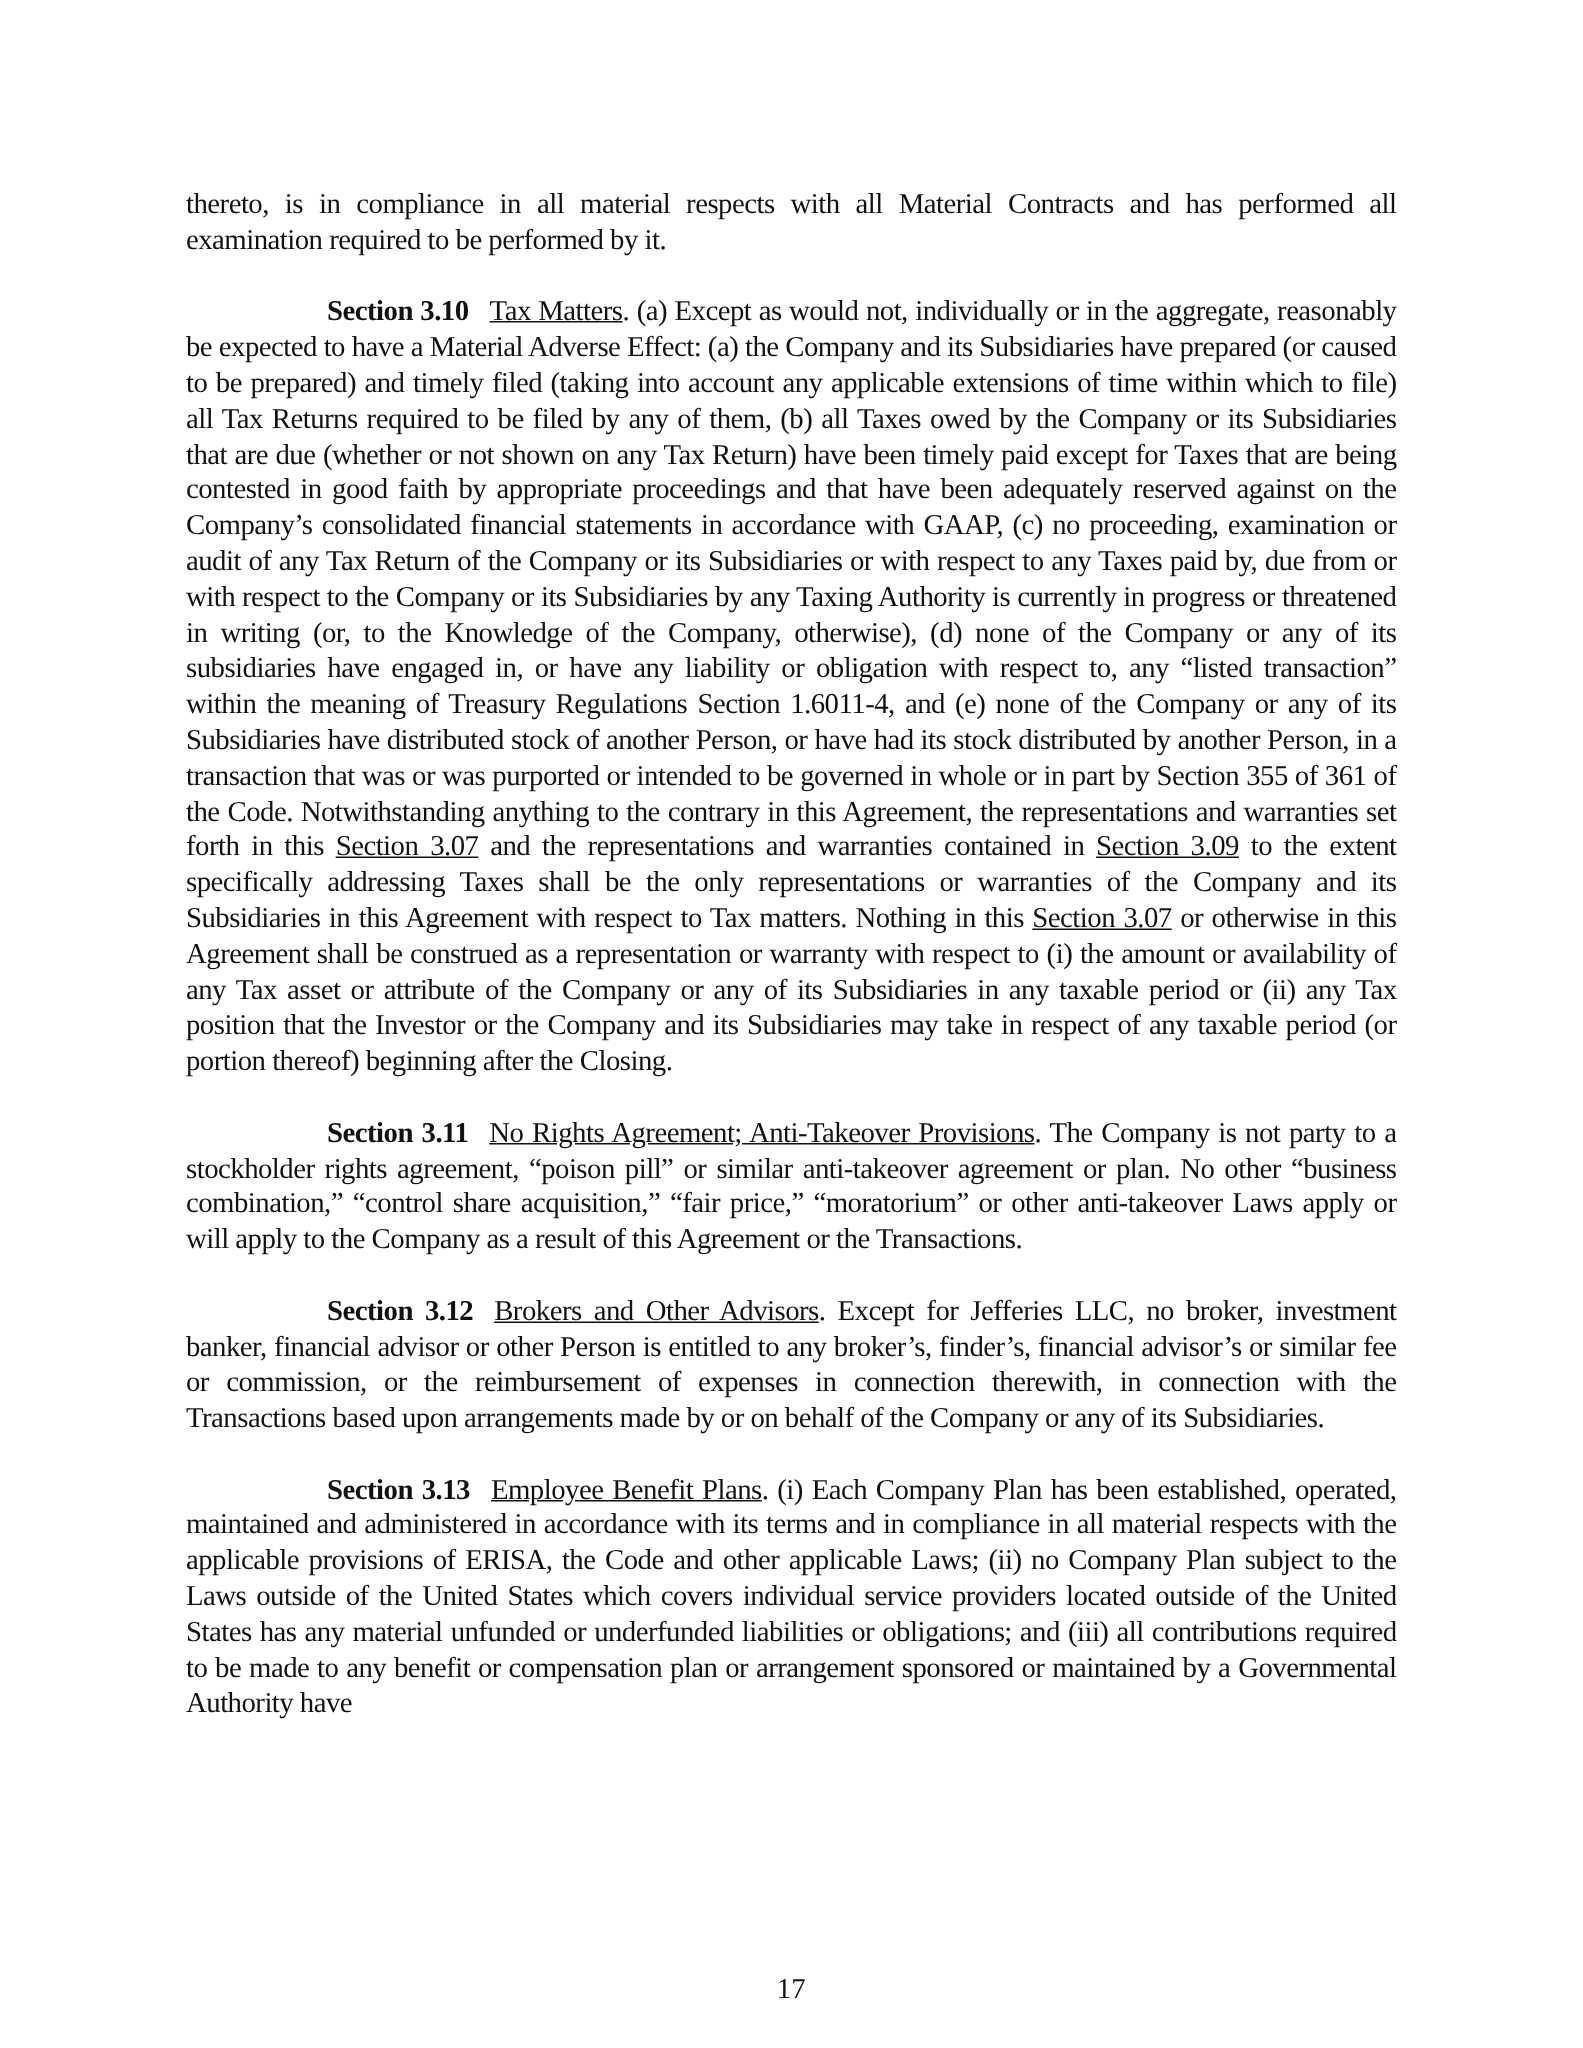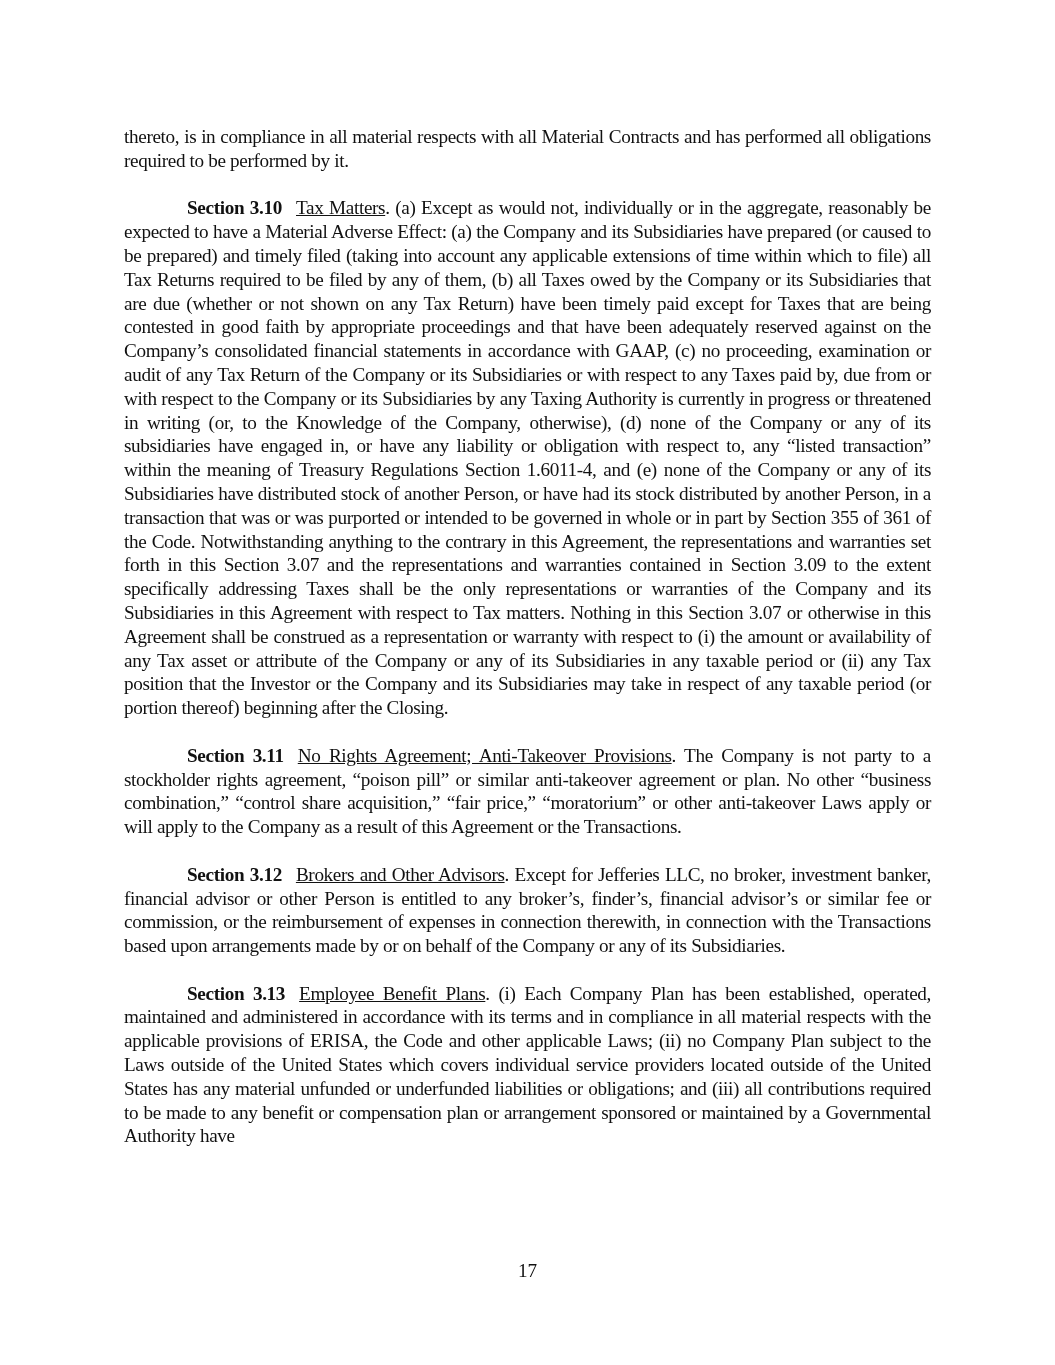--- a/index.html
+++ b/index.html
@@ -27,44 +27,46 @@
   .para {
     margin: 0 0 23.8px 0;
     text-align: justify;
   }
   .para.indent {
     text-indent: 63px;
   }
   .sec-num {
     font-weight: bold;
     margin-right: 14px;
+    margin-left: 31px;
   }
   .sec-title {
     font-weight: normal;
     text-decoration: underline;
   }
   .xref {
+    text-decoration: underline;
   }
   .page-number {
     position: absolute;
     left: 0;
     width: 1055px;
-    top: 1260px;
+    top: 1316px;
     text-align: center;
     font-family: "Liberation Serif", "DejaVu Serif", serif;
     font-size: 19.2px;
     color: #111111;
   }
 </style>
 </head>
 <body>
 
 <div class="page">
 
-  <p class="para">thereto, is in compliance in all material respects with all Material Contracts and has performed all obligations required to be performed by it.</p>
+  <p class="para">thereto, is in compliance in all material respects with all Material Contracts and has performed all examination required to be performed by it.</p>
 
   <p class="para indent"><span class="sec-num">Section 3.10</span><span class="sec-title">Tax Matters</span><span>.  (a) Except as would not, individually or in the aggregate, reasonably be expected to have a Material Adverse Effect: (a) the Company and its Subsidiaries have prepared (or caused to be prepared) and timely filed (taking into account any applicable extensions of time within which to file) all Tax Returns required to be filed by any of them, (b) all Taxes owed by the Company or its Subsidiaries that are due (whether or not shown on any Tax Return) have been timely paid except for Taxes that are being contested in good faith by appropriate proceedings and that have been adequately reserved against on the Company’s consolidated financial statements in accordance with GAAP, (c) no proceeding, examination or audit of any Tax Return of the Company or its Subsidiaries or with respect to any Taxes paid by, due from or with respect to the Company or its Subsidiaries by any Taxing Authority is currently in progress or threatened in writing (or, to the Knowledge of the Company, otherwise), (d) none of the Company or any of its subsidiaries have engaged in, or have any liability or obligation with respect to, any “listed transaction” within the meaning of Treasury Regulations Section 1.6011-4, and (e) none of the Company or any of its Subsidiaries have distributed stock of another Person, or have had its stock distributed by another Person, in a transaction that was or was purported or intended to be governed in whole or in part by Section 355 of 361 of the Code. Notwithstanding anything to the contrary in this Agreement, the representations and warranties set forth in this </span><span class="xref">Section 3.07</span><span> and the representations and warranties contained in </span><span class="xref">Section 3.09</span><span> to the extent specifically addressing Taxes shall be the only representations or warranties of the Company and its Subsidiaries in this Agreement with respect to Tax matters. Nothing in this </span><span class="xref">Section 3.07</span><span> or otherwise in this Agreement shall be construed as a representation or warranty with respect to (i) the amount or availability of any Tax asset or attribute of the Company or any of its Subsidiaries in any taxable period or (ii) any Tax position that the Investor or the Company and its Subsidiaries may take in respect of any taxable period (or portion thereof) beginning after the Closing.</span></p>
 
   <p class="para indent"><span class="sec-num">Section 3.11</span><span class="sec-title">No Rights Agreement; Anti-Takeover Provisions</span><span>.  The Company is not party to a stockholder rights agreement, “poison pill” or similar anti-takeover agreement or plan. No other “business combination,” “control share acquisition,” “fair price,” “moratorium” or other anti-takeover Laws apply or will apply to the Company as a result of this Agreement or the Transactions.</span></p>
 
   <p class="para indent"><span class="sec-num">Section 3.12</span><span class="sec-title">Brokers and Other Advisors</span><span>.  Except for Jefferies LLC, no broker, investment banker, financial advisor or other Person is entitled to any broker’s, finder’s, financial advisor’s or similar fee or commission, or the reimbursement of expenses in connection therewith, in connection with the Transactions based upon arrangements made by or on behalf of the Company or any of its Subsidiaries.</span></p>
 
   <p class="para indent"><span class="sec-num">Section 3.13</span><span class="sec-title">Employee Benefit Plans</span><span>.  (i) Each Company Plan has been established, operated, maintained and administered in accordance with its terms and in compliance in all material respects with the applicable provisions of ERISA, the Code and other applicable Laws; (ii) no Company Plan subject to the Laws outside of the United States which covers individual service providers located outside of the United States has any material unfunded or underfunded liabilities or obligations; and (iii) all contributions required to be made to any benefit or compensation plan or arrangement sponsored or maintained by a Governmental Authority have</span></p>
 
 </div>

